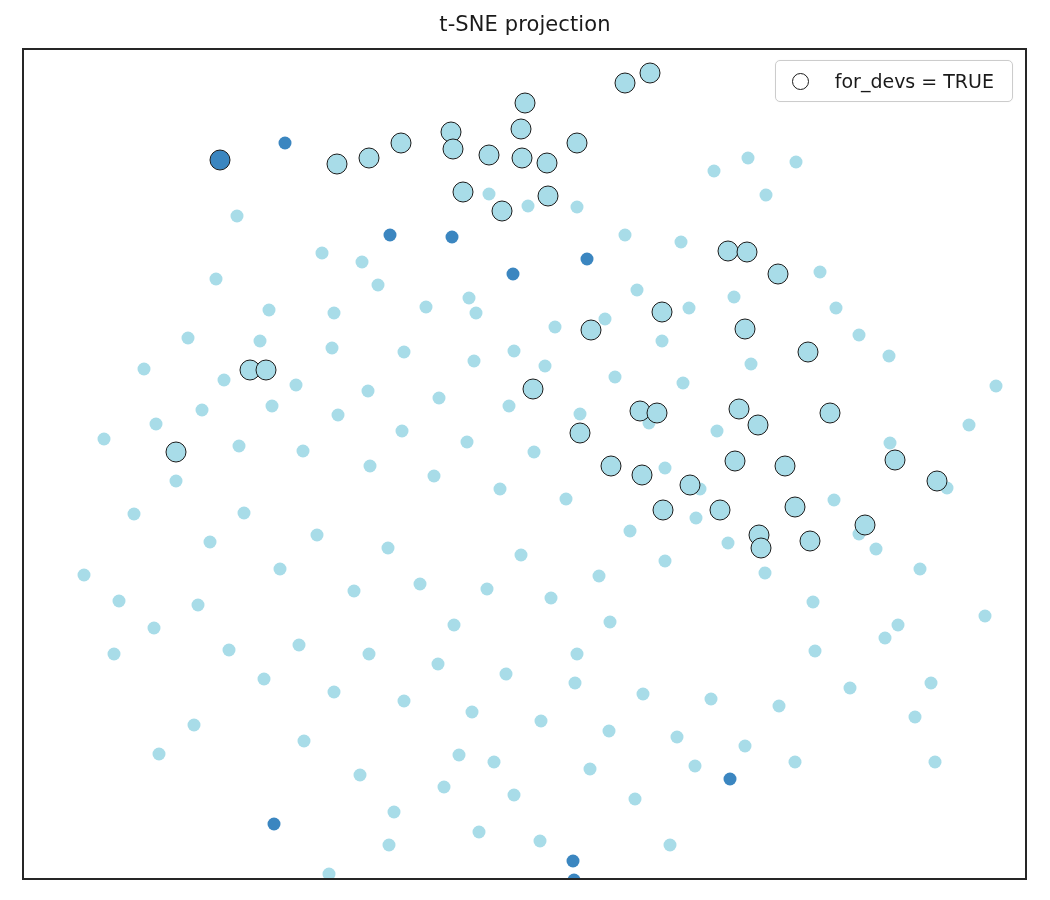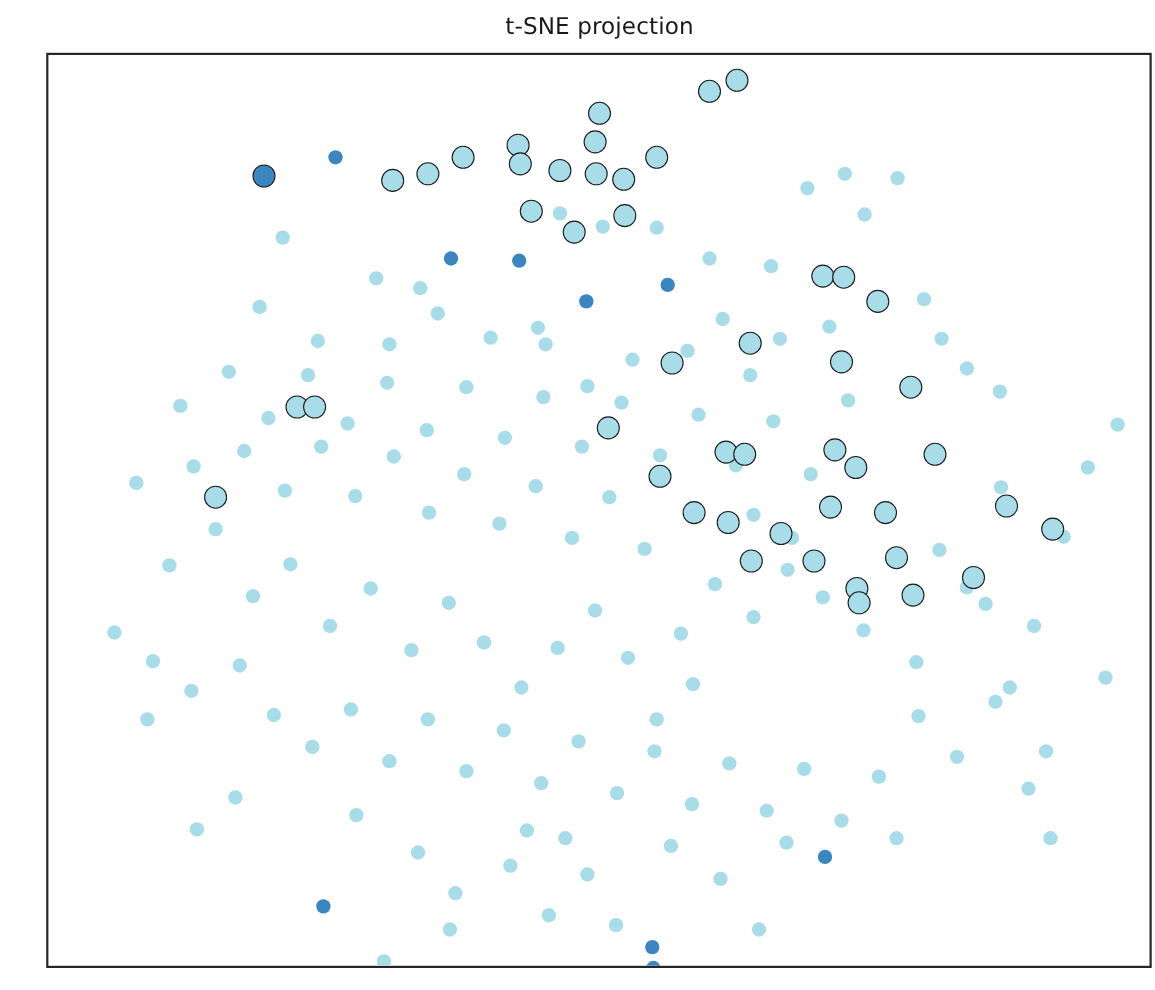--- a/index.html
+++ b/index.html
@@ -11,21 +11,20 @@
     width: 1050px;
     height: 900px;
     font-family: "DejaVu Sans", sans-serif;
     overflow: hidden;
   }
   #figure {
     position: relative;
     width: 852px;
     height: 900px;
     background: #ffffff;
-    margin-left: 20px;
   }
   #chart-title {
     position: absolute;
     top: 12px;
     left: 0;
     width: 1050px;
     text-align: center;
     font-size: 21px;
     color: #1a1a1a;
     font-family: "DejaVu Sans", sans-serif;
@@ -297,15 +296,19 @@
         <div class="pt hl" style="left: 76%; top: 50.2%; background: rgb(168, 220, 232);"></div>
         <div class="pt hl" style="left: 77%; top: 55.2%; background: rgb(168, 220, 232);"></div>
         <div class="pt hl" style="left: 73.4%; top: 58.6%; background: rgb(168, 220, 232);"></div>
         <div class="pt hl" style="left: 73.6%; top: 60.2%; background: rgb(168, 220, 232);"></div>
         <div class="pt hl" style="left: 78.5%; top: 59.3%; background: rgb(168, 220, 232);"></div>
         <div class="pt hl" style="left: 84%; top: 57.4%; background: rgb(168, 220, 232);"></div>
         <div class="pt hl" style="left: 87%; top: 49.5%; background: rgb(168, 220, 232);"></div>
         <div class="pt hl" style="left: 91.2%; top: 52%; background: rgb(168, 220, 232);"></div>
       </div>
 
+    <div id="legend-box">
+      <span id="legend-marker" style="border-color: rgb(28, 28, 28); background: rgb(255, 255, 255);"></span>
+      <span id="legend-label">for_devs = TRUE</span>
+    </div>
   </div>
 
 </div>
 
 </body></html>

